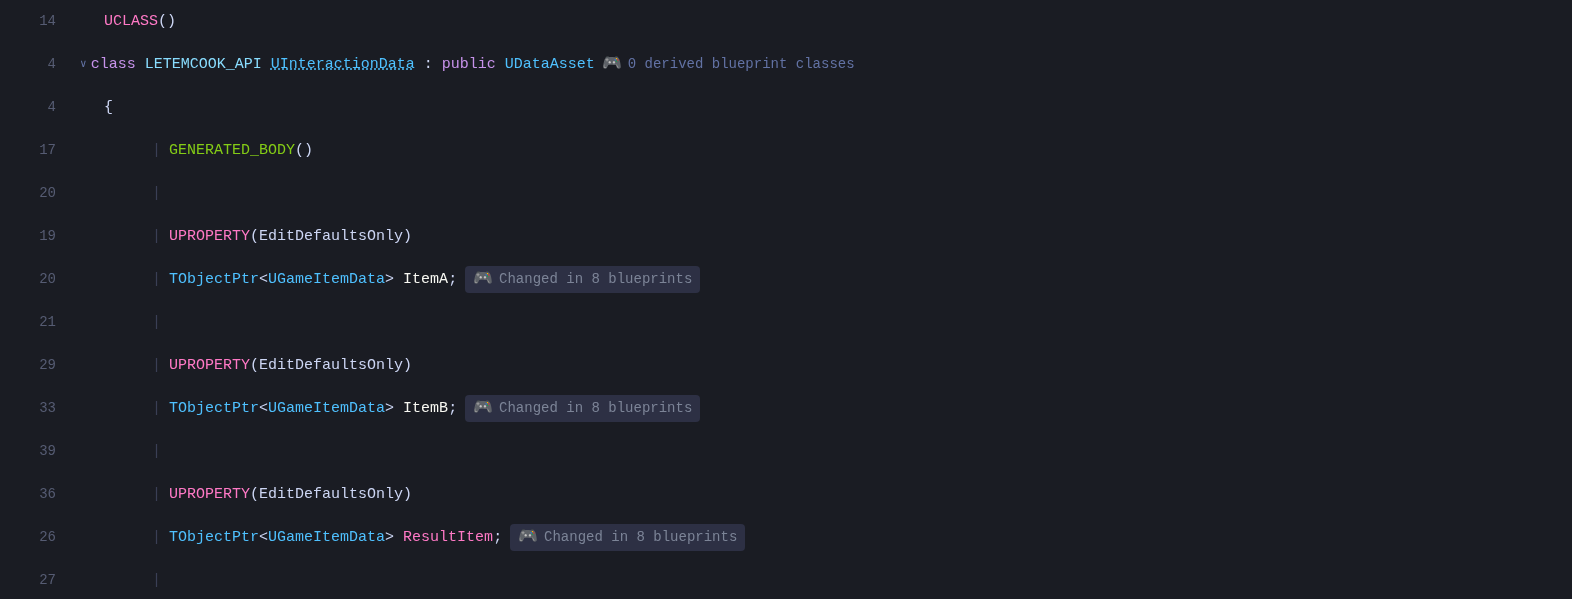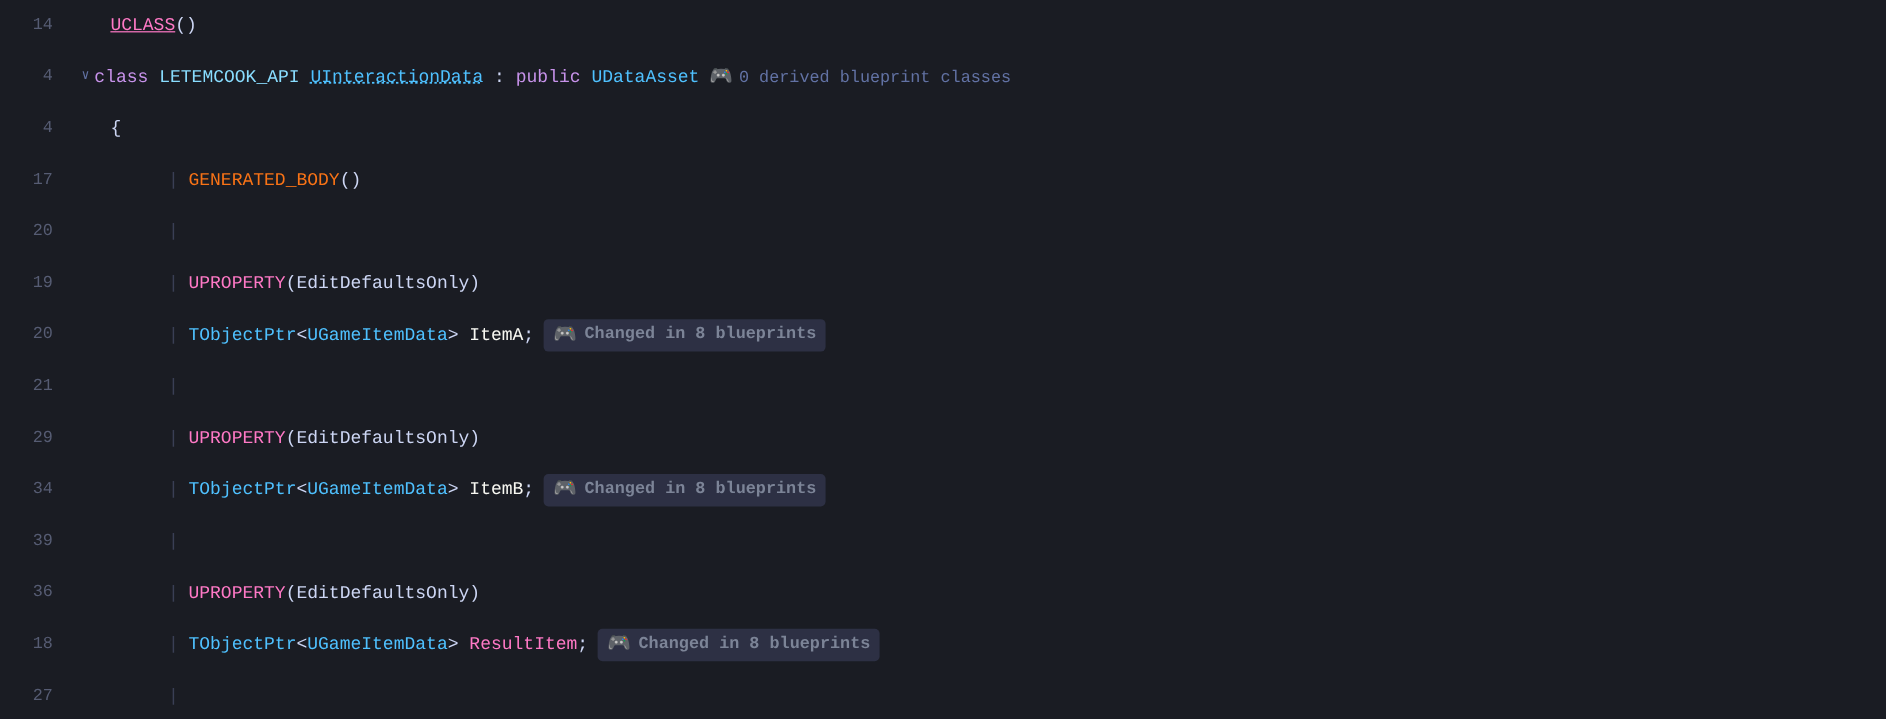--- a/index.html
+++ b/index.html
@@ -24,21 +24,21 @@
       height: 100%;
       background-color: #1a1c23;
       display: flex;
       flex-direction: column;
     }
 
     .code-line {
       display: flex;
       align-items: center;
       min-height: 43px;
-      padding: 4px;
+      padding: 16px;
     }
 
     .line-number {
       width: 60px;
       min-width: 60px;
       text-align: right;
       padding-right: 20px;
       color: #565c73;
       font-size: 14px;
       user-select: none;
@@ -59,48 +59,47 @@
       background-color: #2d3044;
       border-radius: 4px;
       padding: 1px 8px;
       margin-left: 8px;
       white-space: nowrap;
     }
 
     .annotation-text {
       color: #7c8497;
       font-size: 14px;
-      font-weight: bold;
     }
 
     .gamepad-icon {
       color: #9da5b4;
       font-size: 16px;
       margin-right: 6px;
     }
   </style>
 </head>
 <body>
 
 <div class="code-editor">
 <div class="code-line">
       <span class="line-number">14</span>
-      <span class="line-content"><span style="display: inline-block; width: 24px;"></span><span style="color: rgb(255, 121, 198); text-decoration: underline;">UCLASS</span><span style="color: rgb(205, 214, 244);">()</span></span>
+      <span class="line-content"><span style="display: inline-block; width: 24px;"></span><span style="color: rgb(255, 121, 198);">UCLASS</span><span style="color: rgb(205, 214, 244);">()</span></span>
     </div>
     <div class="code-line">
       <span class="line-number">4</span>
       <span class="line-content"><span style="color: rgb(98, 114, 164); margin-right: 4px; font-size: 11px;">∨</span><span style="color: rgb(199, 146, 234);">class</span><span> </span><span style="color: rgb(137, 221, 255);">LETEMCOOK_API</span><span> </span><span style="color: rgb(79, 193, 255); text-decoration: underline dotted rgb(79, 193, 255);">UInteractionData</span><span> </span><span style="color: rgb(205, 214, 244);">:</span><span> </span><span style="color: rgb(199, 146, 234);">public</span><span> </span><span style="color: rgb(79, 193, 255);">UDataAsset</span><span style="margin-left: 8px;"><span style="font-size: 16px; color: rgb(157, 165, 180); margin-right: 5px;">🎮</span><span style="color: rgb(98, 114, 164); font-size: 14px;">0 derived blueprint classes</span></span></span>
     </div>
     <div class="code-line">
       <span class="line-number">4</span>
       <span class="line-content"><span style="display: inline-block; width: 24px;"></span><span style="color: rgb(205, 214, 244);">{</span></span>
     </div>
     <div class="code-line">
       <span class="line-number">17</span>
-      <span class="line-content"><span style="display: inline-block; width: 72px;"></span><span style="color: rgb(58, 63, 85); margin-right: 8px;">|</span><span style="color: #f97316;">GENERATED_BODY</span><span style="color: rgb(205, 214, 244);">()</span></span>
+      <span class="line-content"><span style="display: inline-block; width: 72px;"></span><span style="color: rgb(58, 63, 85); margin-right: 8px;">|</span><span style="color: #84cc16;">GENERATED_BODY</span><span style="color: rgb(205, 214, 244);">()</span></span>
     </div>
     <div class="code-line">
       <span class="line-number">20</span>
       <span class="line-content"><span style="display: inline-block; width: 72px;"></span><span style="color: rgb(58, 63, 85); margin-right: 8px;">|</span></span>
     </div>
     <div class="code-line">
       <span class="line-number">19</span>
       <span class="line-content"><span style="display: inline-block; width: 72px;"></span><span style="color: rgb(58, 63, 85); margin-right: 8px;">|</span><span style="color: rgb(255, 121, 198);">UPROPERTY</span><span style="color: rgb(205, 214, 244);">(</span><span style="color: rgb(205, 214, 244);">EditDefaultsOnly</span><span style="color: rgb(205, 214, 244);">)</span></span>
     </div>
     <div class="code-line">
@@ -112,36 +111,36 @@
     </div>
     <div class="code-line">
       <span class="line-number">21</span>
       <span class="line-content"><span style="display: inline-block; width: 72px;"></span><span style="color: rgb(58, 63, 85); margin-right: 8px;">|</span></span>
     </div>
     <div class="code-line">
       <span class="line-number">29</span>
       <span class="line-content"><span style="display: inline-block; width: 72px;"></span><span style="color: rgb(58, 63, 85); margin-right: 8px;">|</span><span style="color: rgb(255, 121, 198);">UPROPERTY</span><span style="color: rgb(205, 214, 244);">(</span><span style="color: rgb(205, 214, 244);">EditDefaultsOnly</span><span style="color: rgb(205, 214, 244);">)</span></span>
     </div>
     <div class="code-line">
-      <span class="line-number">34</span>
+      <span class="line-number">33</span>
       <span class="line-content"><span style="display: inline-block; width: 72px;"></span><span style="color: rgb(58, 63, 85); margin-right: 8px;">|</span><span style="color: rgb(79, 193, 255);">TObjectPtr</span><span style="color: rgb(205, 214, 244);">&lt;</span><span style="color: rgb(79, 193, 255);">UGameItemData</span><span style="color: rgb(205, 214, 244);">&gt;</span><span> </span><span style="color: rgb(248, 248, 242);">ItemB</span><span style="color: rgb(205, 214, 244);">;</span><span class="inline-annotation">
           <span class="gamepad-icon">🎮</span>
           <span class="annotation-text">Changed in 8 blueprints</span>
         </span></span>
     </div>
     <div class="code-line">
       <span class="line-number">39</span>
       <span class="line-content"><span style="display: inline-block; width: 72px;"></span><span style="color: rgb(58, 63, 85); margin-right: 8px;">|</span></span>
     </div>
     <div class="code-line">
       <span class="line-number">36</span>
       <span class="line-content"><span style="display: inline-block; width: 72px;"></span><span style="color: rgb(58, 63, 85); margin-right: 8px;">|</span><span style="color: rgb(255, 121, 198);">UPROPERTY</span><span style="color: rgb(205, 214, 244);">(</span><span style="color: rgb(205, 214, 244);">EditDefaultsOnly</span><span style="color: rgb(205, 214, 244);">)</span></span>
     </div>
     <div class="code-line">
-      <span class="line-number">18</span>
+      <span class="line-number">26</span>
       <span class="line-content"><span style="display: inline-block; width: 72px;"></span><span style="color: rgb(58, 63, 85); margin-right: 8px;">|</span><span style="color: rgb(79, 193, 255);">TObjectPtr</span><span style="color: rgb(205, 214, 244);">&lt;</span><span style="color: rgb(79, 193, 255);">UGameItemData</span><span style="color: rgb(205, 214, 244);">&gt;</span><span> </span><span style="color: rgb(255, 121, 198);">ResultItem</span><span style="color: rgb(205, 214, 244);">;</span><span class="inline-annotation">
           <span class="gamepad-icon">🎮</span>
           <span class="annotation-text">Changed in 8 blueprints</span>
         </span></span>
     </div>
     <div class="code-line">
       <span class="line-number">27</span>
       <span class="line-content"><span style="display: inline-block; width: 72px;"></span><span style="color: rgb(58, 63, 85); margin-right: 8px;">|</span></span>
     </div>
   </div>

